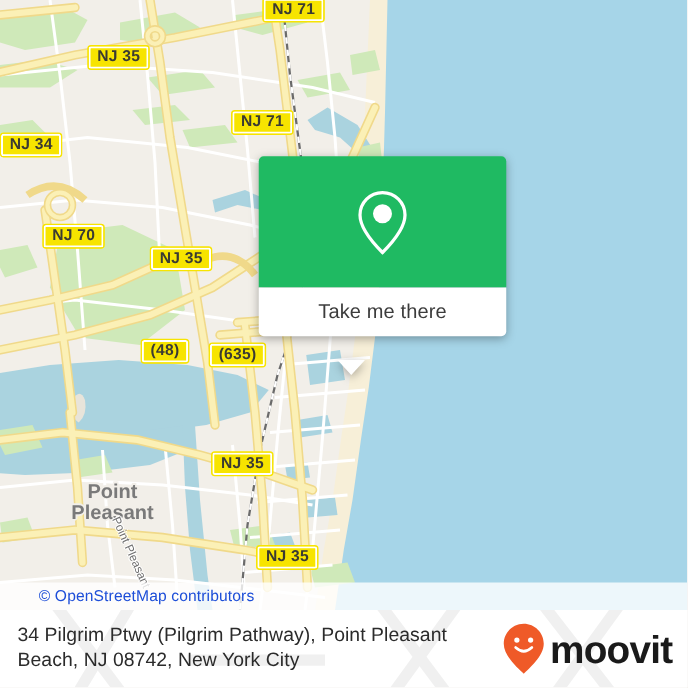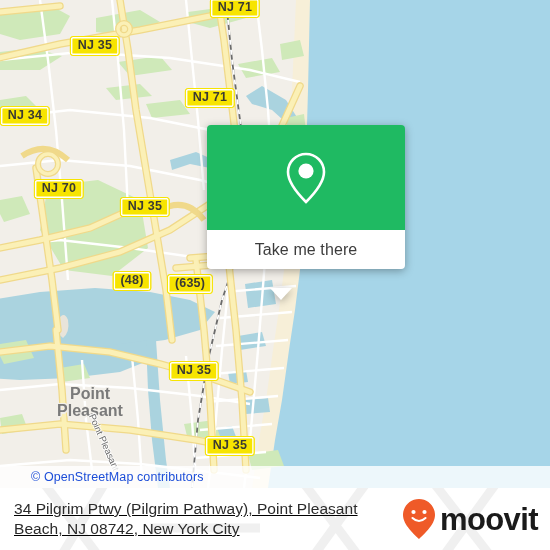--- a/index.html
+++ b/index.html
@@ -72,21 +72,21 @@
   }
   .card-tail{
     position:absolute;left:63px;top:163px;width:0;height:0;
     border-left:11px solid transparent;border-right:11px solid transparent;
     border-top:12px solid #ffffff;
   }
 
   
   .footer{
     position:absolute;left:0;top:488px;width:550px;height:62px;
-    background:#ffffff;overflow:hidden;text-decoration:underline;
+    background:#ffffff;overflow:hidden;
   }
   .footer-watermark{position:absolute;left:0;top:0;opacity:1;}
   .footer-inner{
     position:relative;display:flex;align-items:center;height:62px;
     padding:0 14px 0 14px;box-sizing:border-box;
   }
   .address{
     font-size:15.5px;line-height:20px;color:#2b2b2b;
     max-width:385px;letter-spacing:.05px;
   }

